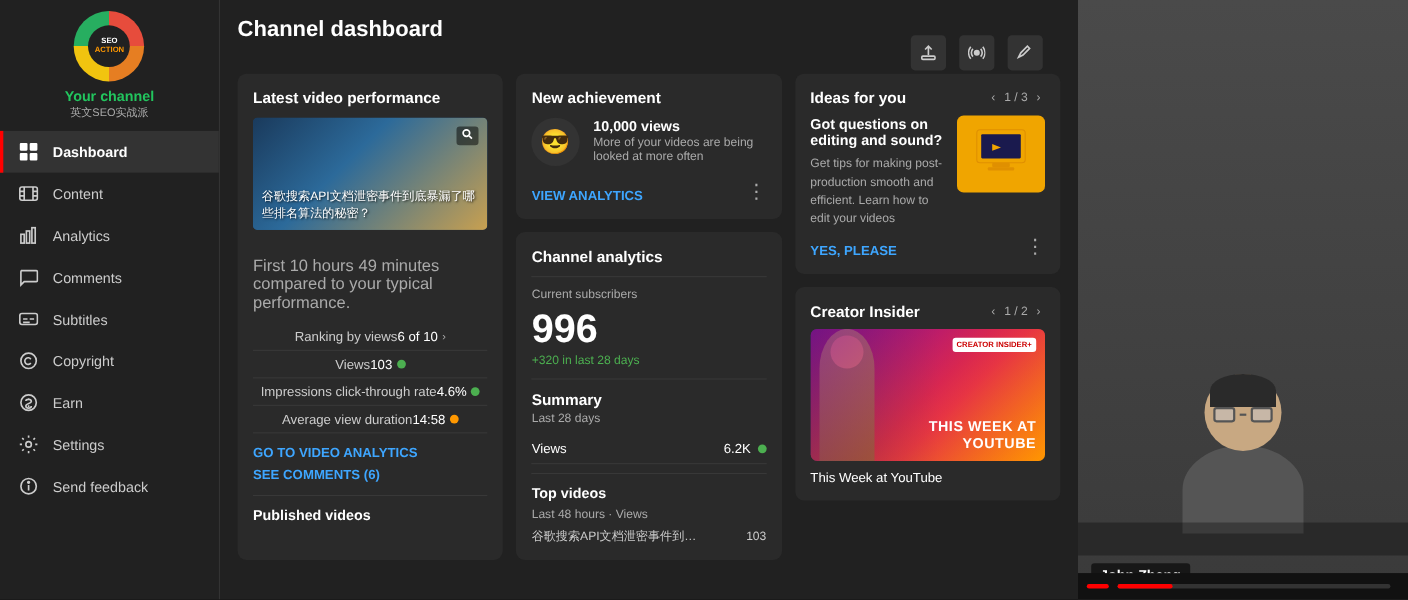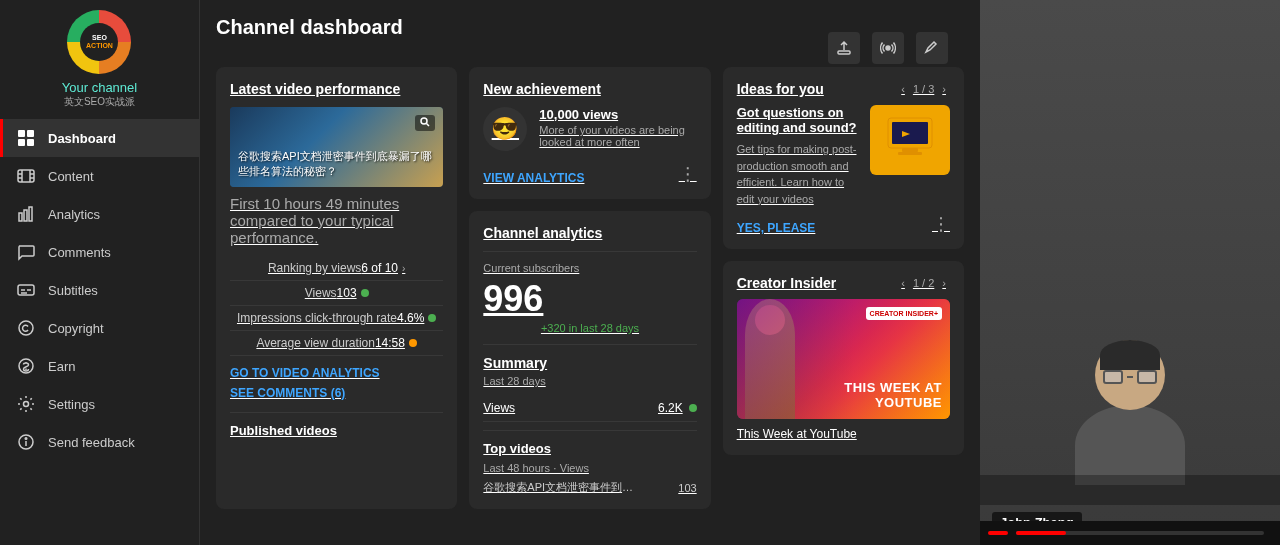--- a/index.html
+++ b/index.html
@@ -28,21 +28,21 @@
       background: conic-gradient(#e74c3c 0deg 90deg, #e67e22 90deg 180deg, #f1c40f 180deg 270deg, #27ae60 270deg 360deg);
       display: flex; align-items: center; justify-content: center;
       font-size: 9px; font-weight: bold; color: #fff;
       position: relative; overflow: hidden;
     }
     .logo-inner {
       background: #212121; border-radius: 50%; width: 38px; height: 38px;
       display: flex; flex-direction: column; align-items: center; justify-content: center;
       font-size: 7px; font-weight: bold; color: #fff; line-height: 1.1;
     }
-    .channel-name { font-size: 13px; font-weight: 400; margin-top: 6px; color: #5eead4; }
+    .channel-name { font-size: 13px; font-weight: 700; margin-top: 6px; color: #22c55e; }
     .channel-sub { font-size: 10px; color: #aaa; margin-top: 0; }
 
     .nav-item {
       width: 100%;
       display: flex;
       align-items: center;
       padding: 9px 16px;
       cursor: pointer;
       border-radius: 0;
       color: #ccc;
@@ -68,41 +68,40 @@
       overflow-y: auto;
       padding: 16px;
     }
 
     .page-title { font-size: 20px; font-weight: 600; margin-bottom: 14px; color: #fff; }
 
     .dashboard-grid {
       display: grid;
       grid-template-columns: 1fr 1fr 1fr;
       gap: 12px;
-      text-decoration: underline;
     }
 
     .card {
       background: #2a2a2a;
       border-radius: 8px;
       padding: 14px;
       color: #fff;
     }
 
     .card-title { font-size: 14px; font-weight: 600; margin-bottom: 10px; color: #fff; }
 
     
     .video-thumb {
       width: 100%;
-      height: 80px;
+      height: 102px;
       background: linear-gradient(135deg, #1a3a5c 0%, #2c5f8a 50%, #1a3a5c 100%);
       border-radius: 4px;
       position: relative;
       overflow: hidden;
-      margin-bottom: 8px;
+      margin-bottom: 24px;
       display: flex; align-items: center; justify-content: center;
     }
     .video-thumb-text {
       position: absolute; bottom: 8px; left: 8px; right: 8px;
       font-size: 11px; color: #fff; font-weight: 500;
       text-shadow: 1px 1px 2px rgba(0,0,0,0.8);
     }
 
     .perf-note { font-size: 15px; color: #aaa; margin-bottom: 10px; }
 
@@ -137,21 +136,21 @@
       width: 44px; height: 44px; background: #333; border-radius: 50%;
       display: flex; align-items: center; justify-content: center; font-size: 22px;
       flex-shrink: 0;
     }
     .achieve-title { font-size: 13px; font-weight: 600; color: #fff; }
     .achieve-sub { font-size: 11px; color: #aaa; margin-top: 2px; }
     .divider { height: 1px; background: #383838; margin: 10px 0; }
 
     
     .subscribers-big { font-size: 36px; font-weight: 700; color: #fff; }
-    .sub-change { font-size: 11px; color: #4caf50; margin-top: 2px; text-align: center; }
+    .sub-change { font-size: 11px; color: #4caf50; margin-top: 2px; }
 
     .analytics-row {
       display: flex; align-items: center; justify-content: space-between;
       padding: 6px 0; border-bottom: 1px solid #383838;
       font-size: 12px;
     }
     .analytics-row:last-child { border-bottom: none; }
 
     
     .ideas-header { display: flex; align-items: center; justify-content: space-between; margin-bottom: 8px; }

